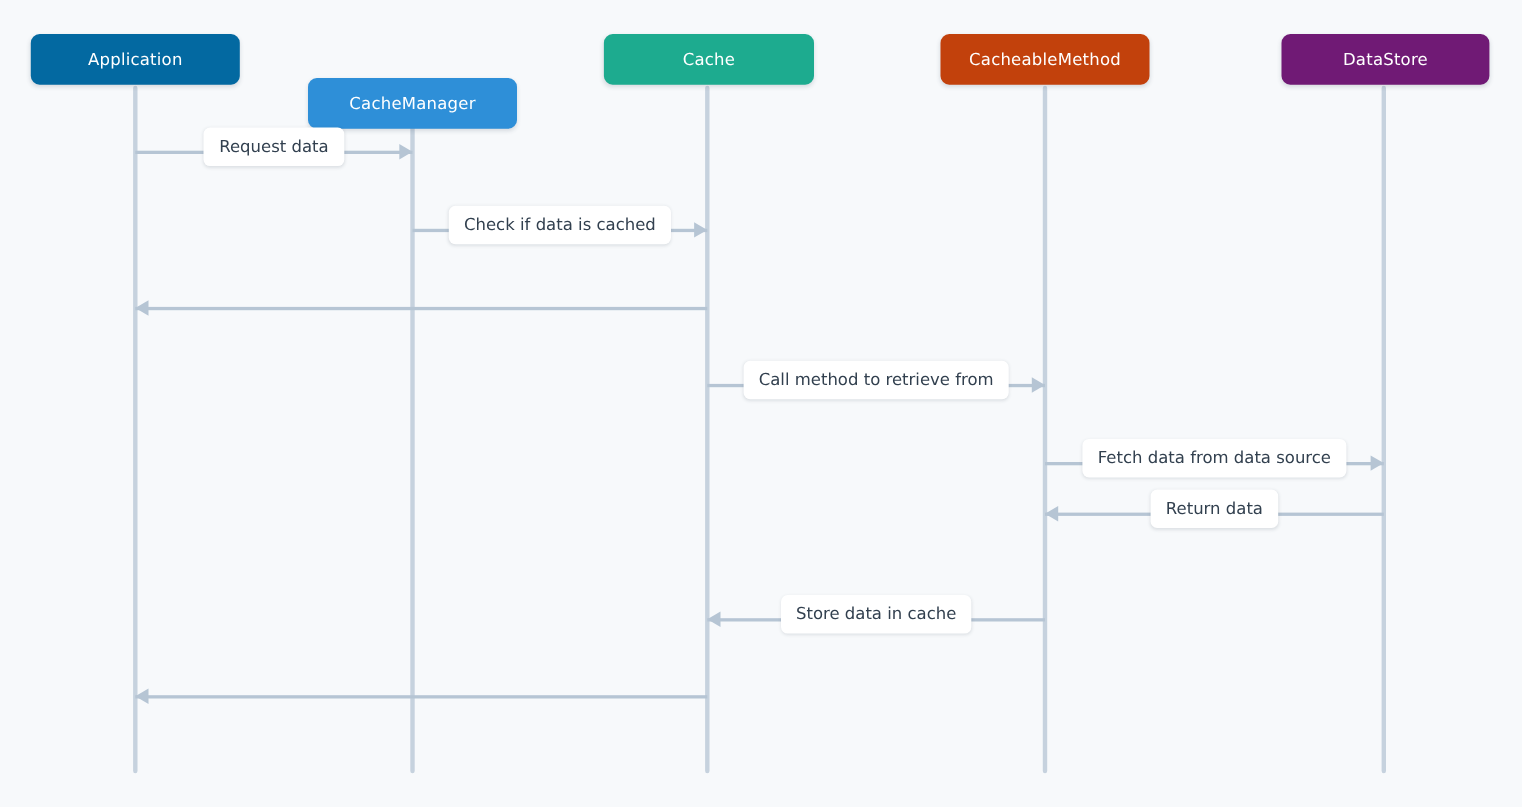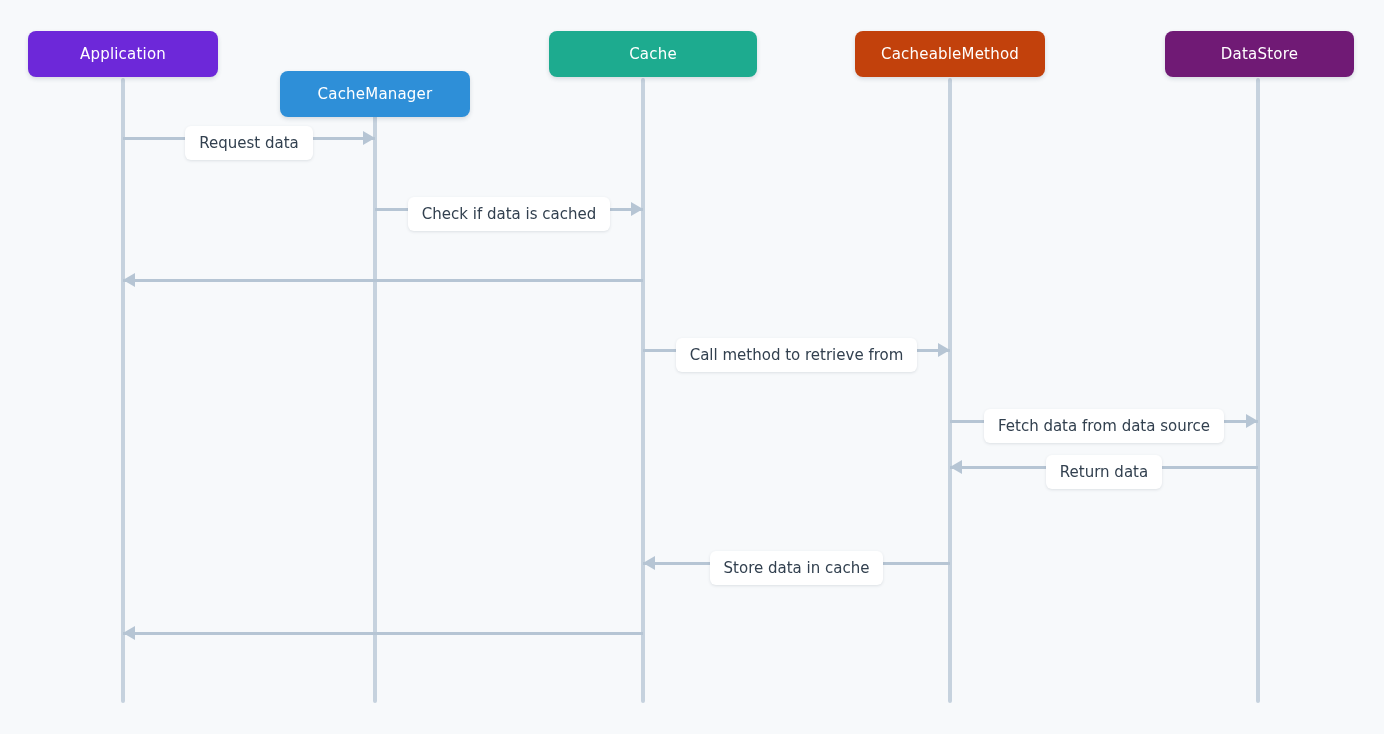--- a/index.html
+++ b/index.html
@@ -48,21 +48,21 @@
     letter-spacing: 0.2px;
     white-space: nowrap;
     line-height: 1;
   }
 
   
   .message {
     position: absolute;
     height: 44px;
     display: flex;
-    align-items: flex-end;
+    align-items: flex-start;
     pointer-events: none;
   }
   .msg-line {
     position: absolute;
     left: 0;
     right: 0;
     top: 50%;
     height: 3px;
     margin-top: -1.5px;
     background: #b6c5d4;
@@ -103,27 +103,27 @@
 
 <div id="diagram">
   <div id="lifelines-layer">
       <div class="lifeline" style="left: 123px; top: 78px; height: 625px; background: rgb(198, 210, 222);"></div>
       <div class="lifeline" style="left: 375px; top: 78px; height: 625px; background: rgb(198, 210, 222);"></div>
       <div class="lifeline" style="left: 643px; top: 78px; height: 625px; background: rgb(198, 210, 222);"></div>
       <div class="lifeline" style="left: 950px; top: 78px; height: 625px; background: rgb(198, 210, 222);"></div>
       <div class="lifeline" style="left: 1258px; top: 78px; height: 625px; background: rgb(198, 210, 222);"></div>
     </div>
   <div id="participants-layer">
-      <div class="participant" style="left: 28px; top: 31px; width: 190px; background: #6d28d9;">
+      <div class="participant" style="left: 28px; top: 31px; width: 190px; background: #0369a1;">
         <span class="participant-label">Application</span>
       </div>
       <div class="participant" style="left: 280px; top: 31px; width: 190px; background: rgb(46, 143, 216); margin-top: 40px;">
         <span class="participant-label">CacheManager</span>
       </div>
-      <div class="participant" style="left: 549px; top: 31px; width: 208px; background: rgb(29, 171, 143);">
+      <div class="participant" style="left: 549px; top: 31px; width: 191px; background: rgb(29, 171, 143);">
         <span class="participant-label">Cache</span>
       </div>
       <div class="participant" style="left: 855px; top: 31px; width: 190px; background: #c2410c;">
         <span class="participant-label">CacheableMethod</span>
       </div>
       <div class="participant" style="left: 1165px; top: 31px; width: 189px; background: #701a75;">
         <span class="participant-label">DataStore</span>
       </div>
     </div>
   <div id="messages-layer">

